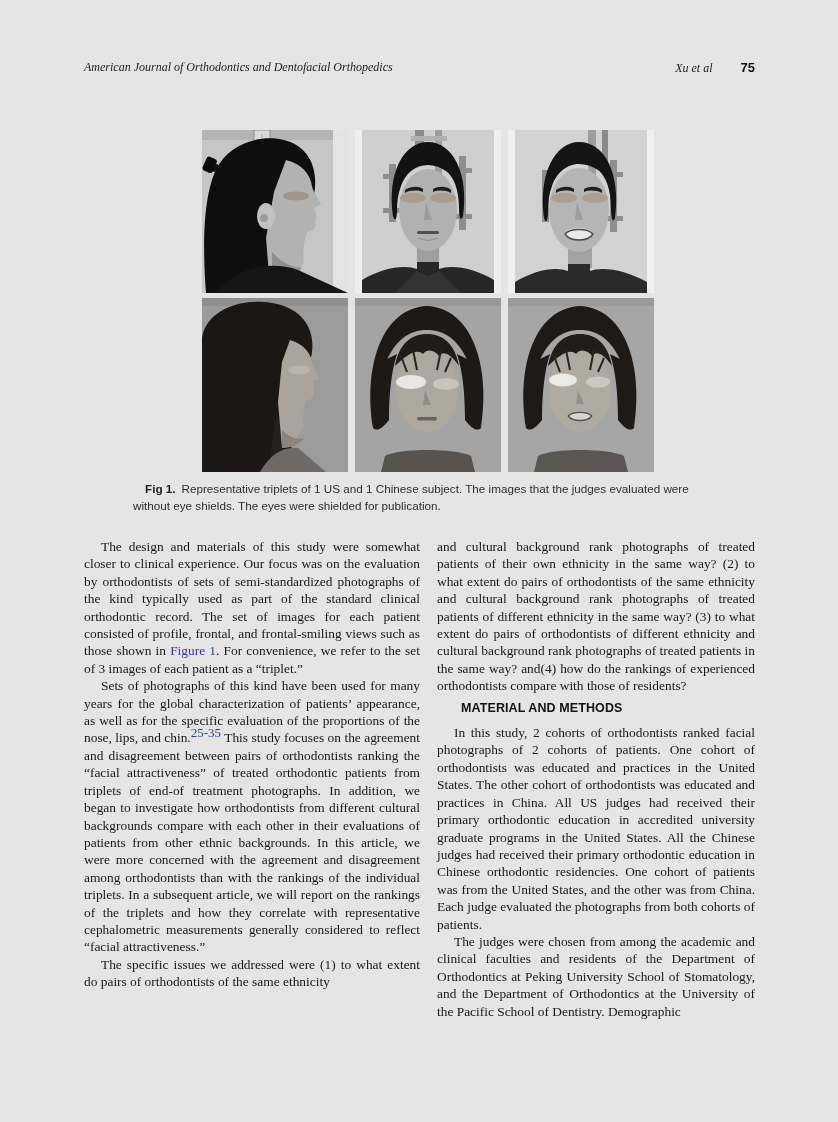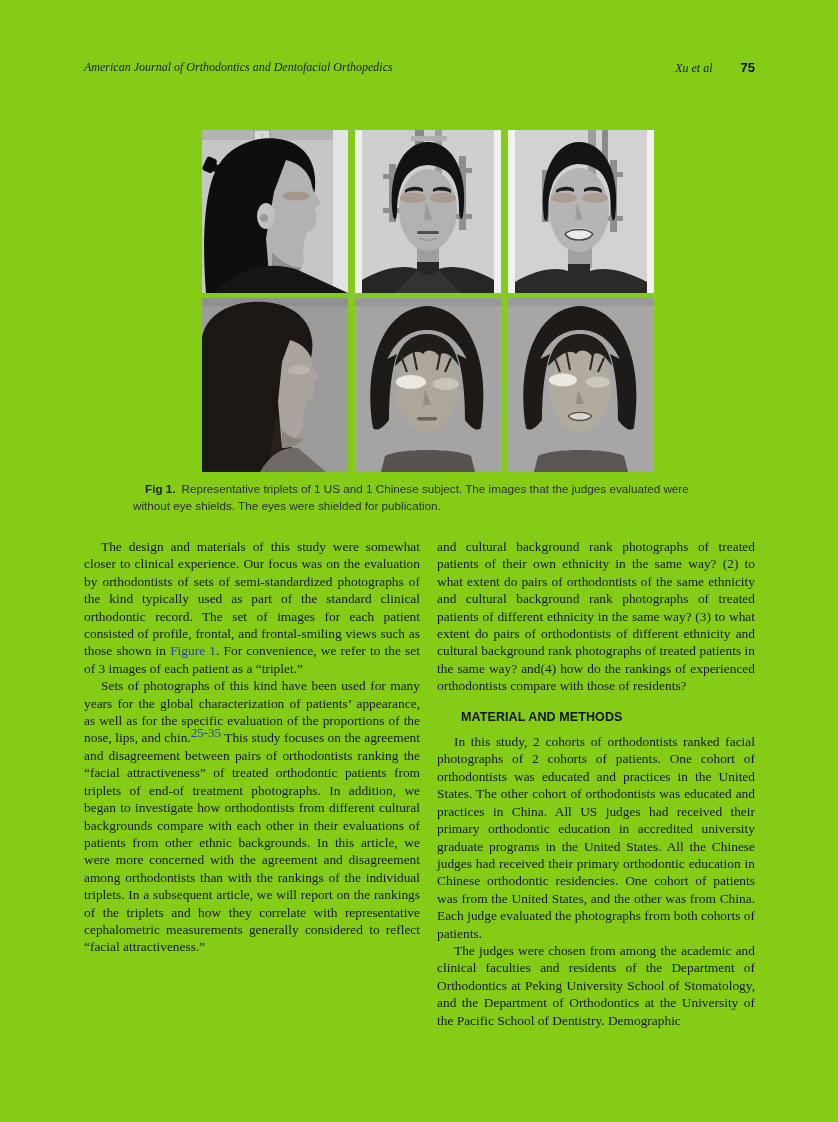--- a/index.html
+++ b/index.html
@@ -1,19 +1,19 @@
 <!DOCTYPE html>
 <html><head>
 <meta charset="utf-8">
 <style>
   html,body{margin:0;padding:0;background:#ffffff;}
   .page{
     position:relative;
     width:838px;height:1122px;
-    background:#84cc16;
+    background:#e5e5e5;
     overflow:hidden;
     font-family:"Liberation Serif", serif;
     color:#17171a;
   }
   
   .running-head{
     position:absolute;left:84px;top:60px;width:671px;
     display:flex;justify-content:space-between;align-items:flex-start;
     font-style:italic;font-size:12px;line-height:15.5px;color:#1c1c1c;
   }
@@ -49,21 +49,21 @@
   }
   .col-left{left:84px;width:336px;}
   .col-right{left:437px;width:318px;}
   .col p{margin:0;}
   .col p.indent{text-indent:17px;}
   .xref{color:#2b3cae;text-decoration:none;cursor:pointer;}
   sup.xref{font-size:13px;line-height:0;vertical-align:super;}
   .section-heading{
     font-family:"Liberation Sans", sans-serif;
     font-weight:bold;font-size:12.5px;color:#111;
-    margin:14px 0 7px 0;letter-spacing:.1px;padding-left:24px;
+    margin:5px 0 7px 0;letter-spacing:.1px;padding-left:24px;
   }
 </style>
 </head>
 <body>
 
 <div class="page">
 
   <header class="running-head">
     <div class="head-left">
       <div>American Journal of Orthodontics and Dentofacial Orthopedics</div>
@@ -208,20 +208,21 @@
     </div>
   </div>
 
   <div class="caption">
     <span class="cap-label">Fig 1.</span><span>Representative triplets of 1 US and 1 Chinese subject. The images that the judges evaluated were without eye shields. The eyes were shielded for publication.</span>
   </div>
 
   <div class="col col-left">
     <p class="indent"><span>The design and materials of this study were somewhat closer to clinical experience. Our focus was on the evaluation by orthodontists of sets of semi-standardized photographs of the kind typically used as part of the standard clinical orthodontic record. The set of images for each patient consisted of profile, frontal, and frontal-smiling views such as those shown in </span><a class="xref">Figure 1</a><span>. For convenience, we refer to the set of 3 images of each patient as a “triplet.”</span></p>
     <p class="indent"><span>Sets of photographs of this kind have been used for many years for the global characterization of patients’ appearance, as well as for the specific evaluation of the proportions of the nose, lips, and chin.</span><sup class="xref">25-35</sup><span> This study focuses on the agreement and disagreement between pairs of orthodontists ranking the “facial attractiveness” of treated orthodontic patients from triplets of end-of treatment photographs. In addition, we began to investigate how orthodontists from different cultural backgrounds compare with each other in their evaluations of patients from other ethnic backgrounds. In this article, we were more concerned with the agreement and disagreement among orthodontists than with the rankings of the individual triplets. In a subsequent article, we will report on the rankings of the triplets and how they correlate with representative cephalometric measurements generally considered to reflect “facial attractiveness.”</span></p>
+    <p class="indent">The specific issues we addressed were (1) to what extent do pairs of orthodontists of the same ethnicity</p>
   </div>
 
   <div class="col col-right">
     <p>and cultural background rank photographs of treated patients of their own ethnicity in the same way? (2) to what extent do pairs of orthodontists of the same ethnicity and cultural background rank photographs of treated patients of different ethnicity in the same way? (3) to what extent do pairs of orthodontists of different ethnicity and cultural background rank photographs of treated patients in the same way? and(4) how do the rankings of experienced orthodontists compare with those of residents?</p>
     <h2 class="section-heading">MATERIAL AND METHODS</h2>
     <p class="indent">In this study, 2 cohorts of orthodontists ranked facial photographs of 2 cohorts of patients. One cohort of orthodontists was educated and practices in the United States. The other cohort of orthodontists was educated and practices in China. All US judges had received their primary orthodontic education in accredited university graduate programs in the United States. All the Chinese judges had received their primary orthodontic education in Chinese orthodontic residencies. One cohort of patients was from the United States, and the other was from China. Each judge evaluated the photographs from both cohorts of patients.</p>
     <p class="indent">The judges were chosen from among the academic and clinical faculties and residents of the Department of Orthodontics at Peking University School of Stomatology, and the Department of Orthodontics at the University of the Pacific School of Dentistry. Demographic</p>
   </div>
 
 </div>

